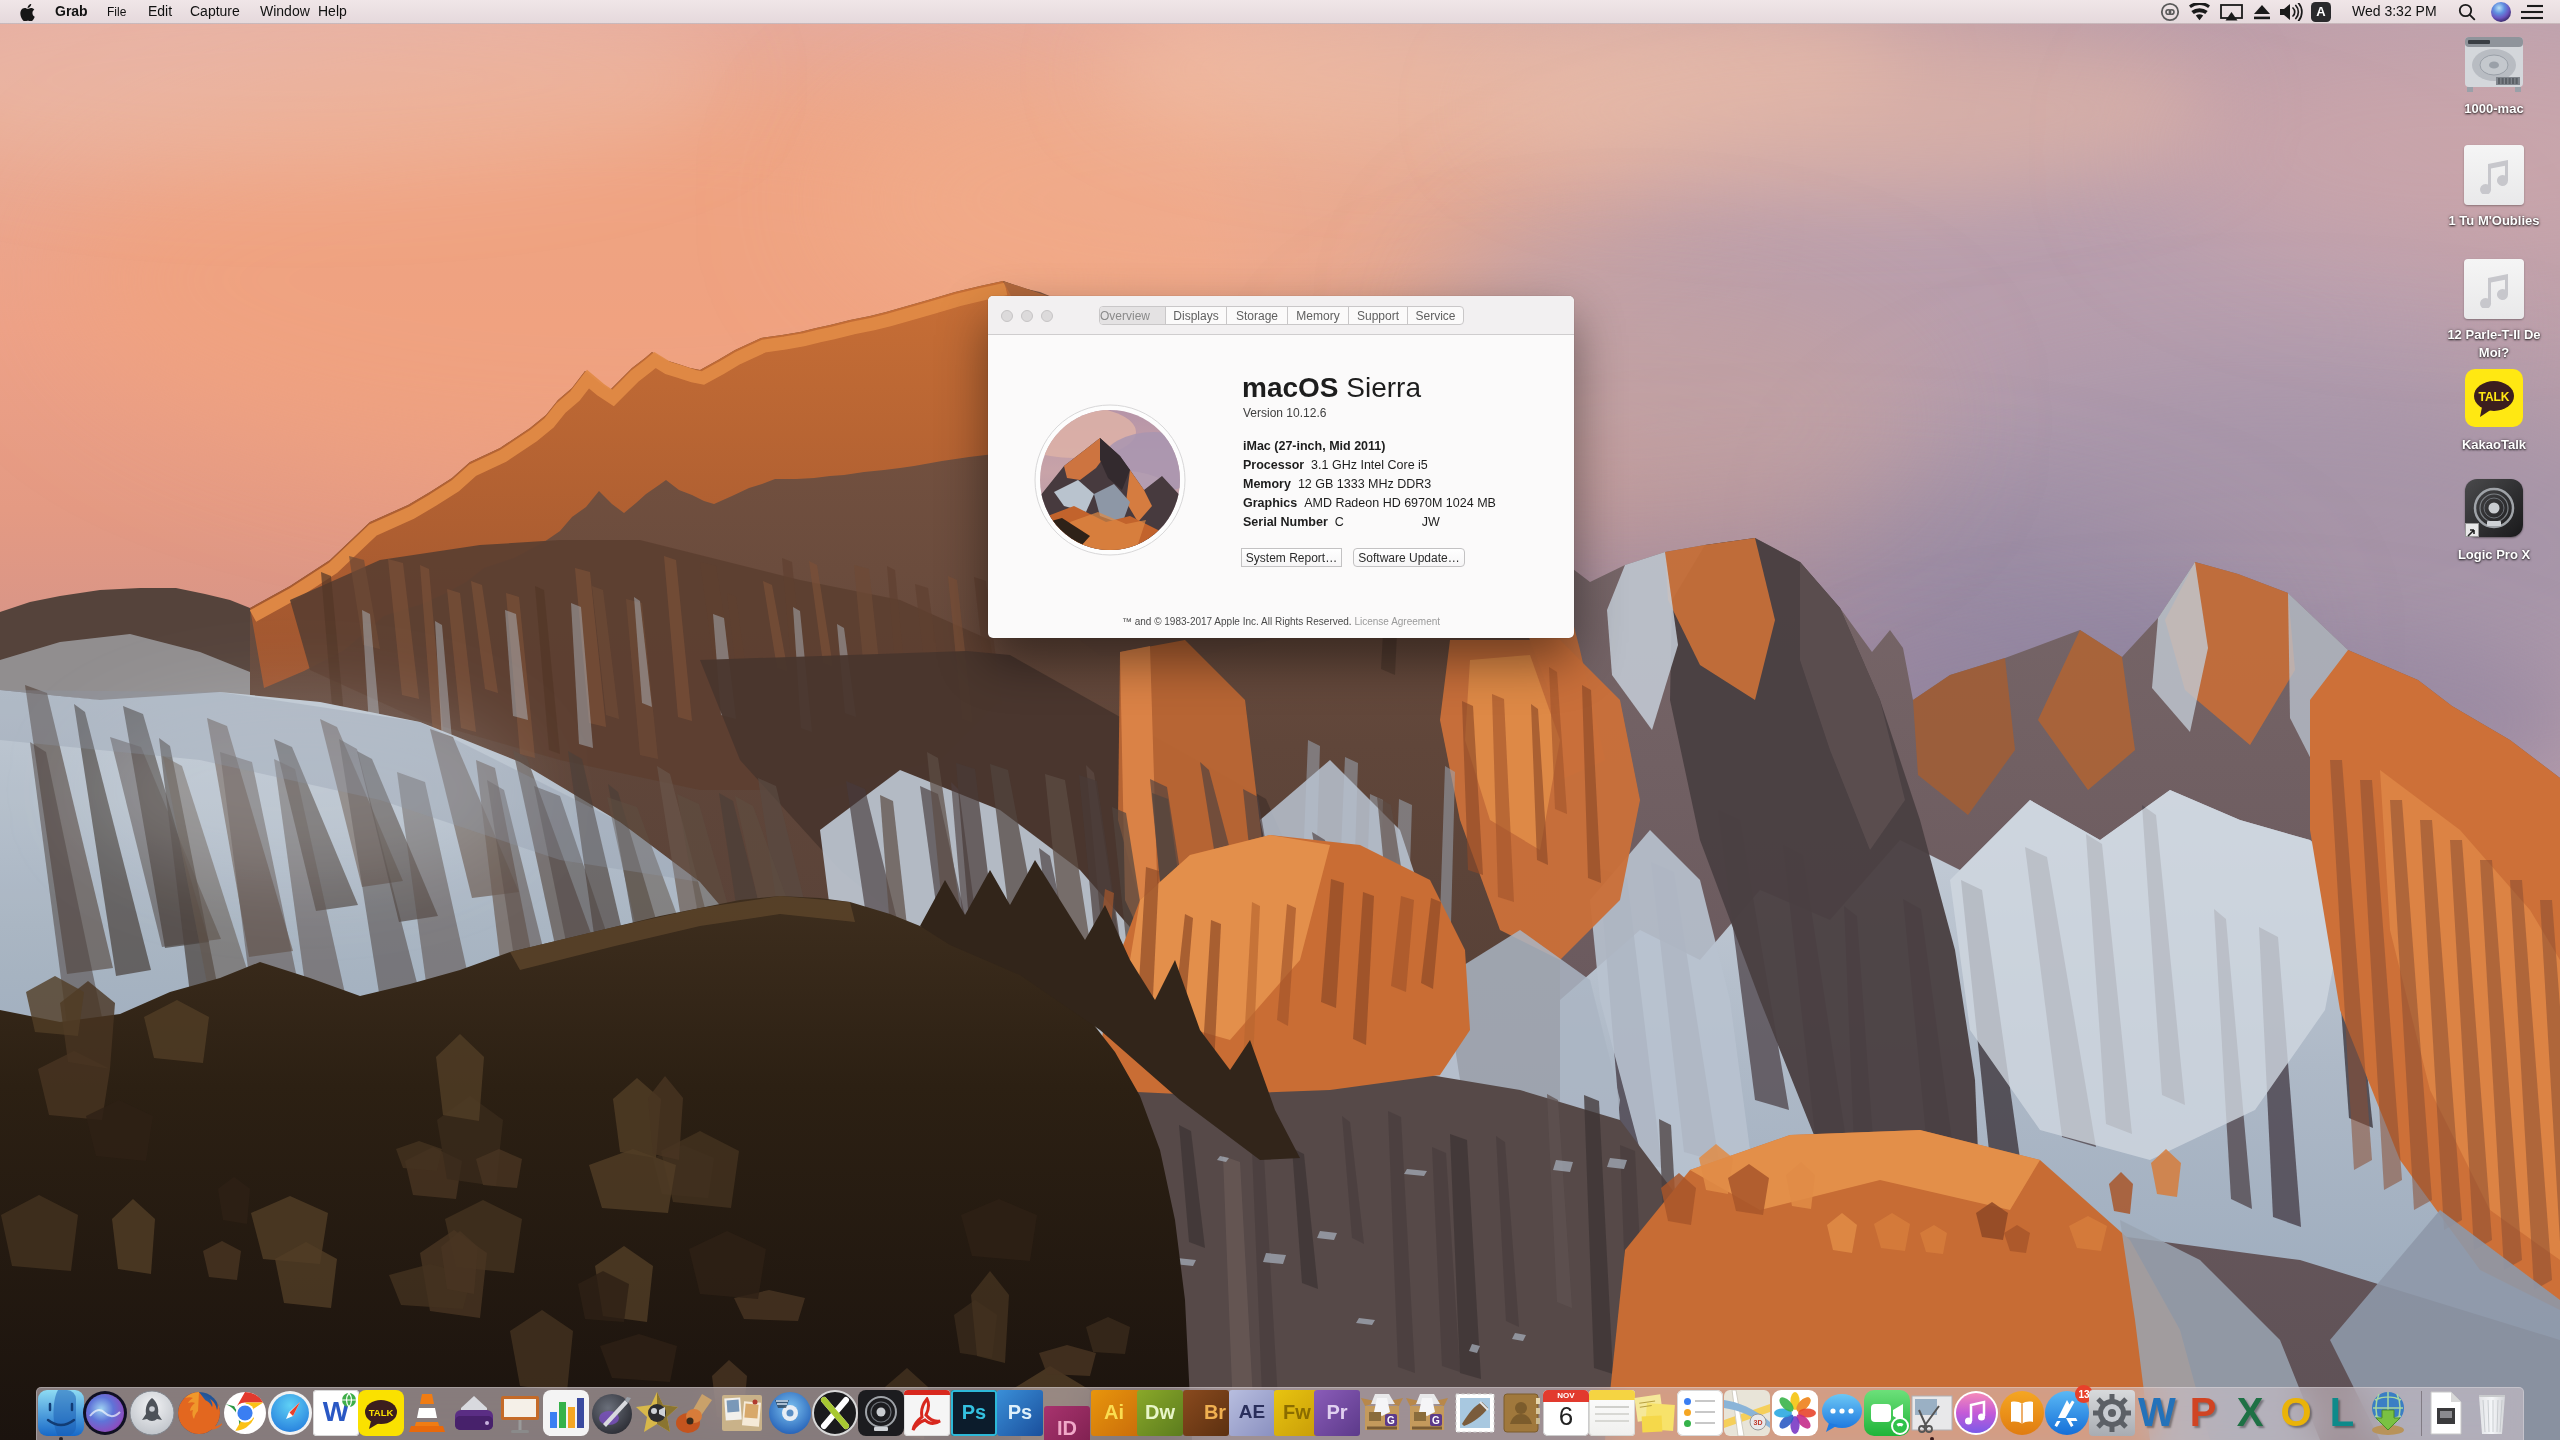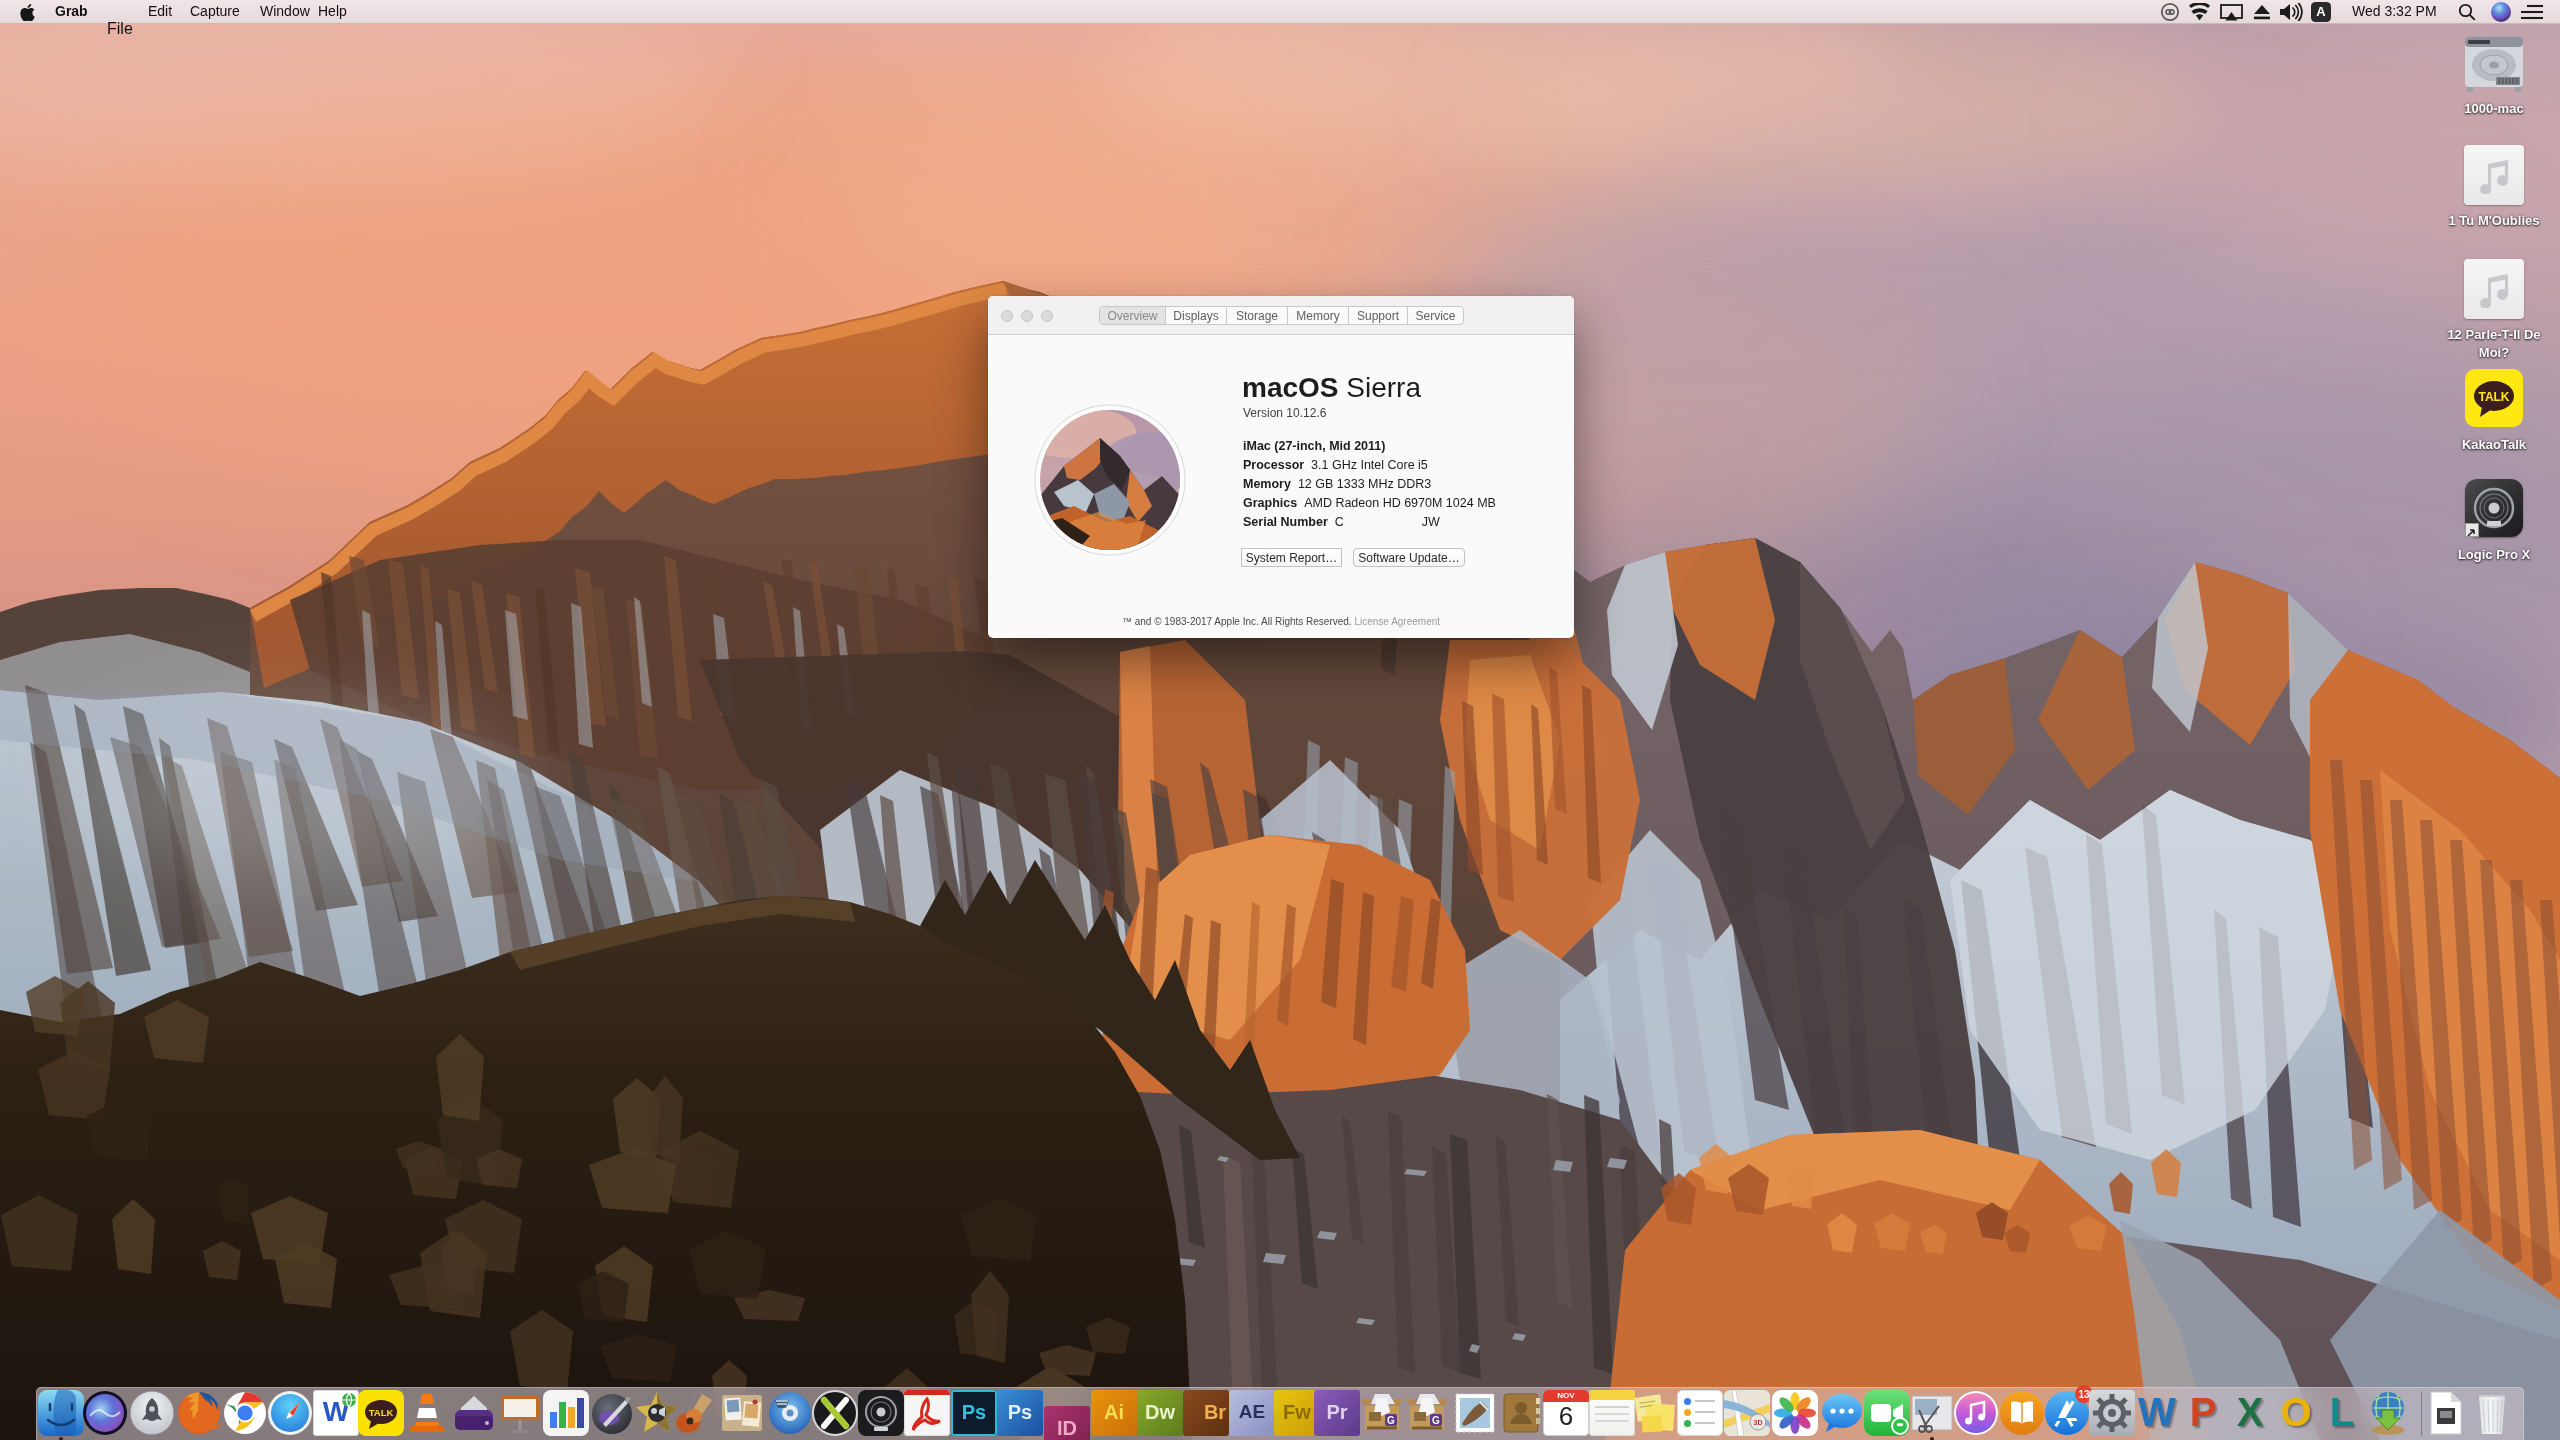--- a/index.html
+++ b/index.html
@@ -335,21 +335,21 @@
 <path d="M589,1165 L633,1149 L676,1165 L668,1213 L602,1208 Z" fill="#513d26" fill-opacity="0.8"></path>
 <path d="M510,952 L610,928 L700,908 L780,896 L850,902 L855,922 L780,914 L700,926 L615,946 L520,970 Z" fill="#5d452a" fill-opacity="0.8"></path>
 </svg>
 
 <div class="abs" style="left:0;top:0;width:2560px;height:24px;background:linear-gradient(#f0e6e8,#e5d9dc);border-bottom:1px solid rgba(130,100,105,0.35);z-index:50;">
   <svg class="abs" style="left:20px;top:4px" width="15" height="17" viewBox="0 0 15 17">
     <path fill="#161616" d="M12.4 9.0c0-2.2 1.8-3.2 1.9-3.3-1.0-1.5-2.6-1.7-3.2-1.7-1.4-.1-2.7.8-3.4.8-.7 0-1.8-.8-2.9-.8-1.5 0-2.9.9-3.7 2.2-1.6 2.7-.4 6.8 1.1 9 .7 1.1 1.6 2.3 2.8 2.2 1.1 0 1.5-.7 2.9-.7 1.3 0 1.7.7 2.9.7 1.2 0 2-1.1 2.7-2.2.9-1.2 1.2-2.4 1.2-2.5 0 0-2.3-.9-2.3-3.7z"></path>
     <path fill="#161616" d="M10.2 2.6c.6-.8 1.1-1.8 1.0-2.6-.9 0-2.0.6-2.6 1.4-.6.7-1.1 1.8-1.0 2.6 1.0.1 2.0-.5 2.6-1.4z"></path>
   </svg>
   <span class="abs" style="left:55px;top:3px;font-size:14px;font-weight:bold;color:#111">Grab</span>
-  <span class="abs" style="left:107px;top:20px;font-size:16px;color:#111">File</span>
+  <span class="abs" style="left:107px;top:5px;font-size:12px;color:#111">File</span>
   <span class="abs" style="left:148px;top:3px;font-size:14px;color:#111">Edit</span>
   <span class="abs" style="left:190px;top:3px;font-size:14px;color:#111">Capture</span>
   <span class="abs" style="left:260px;top:3px;font-size:14px;color:#111">Window</span>
   <span class="abs" style="left:318px;top:3px;font-size:14px;color:#111">Help</span>
 
   <svg class="abs" style="left:2159px;top:1px" width="22" height="22" viewBox="0 0 22 22">
     <circle cx="11" cy="11" r="8.2" fill="none" stroke="#5a5a5a" stroke-width="1.8"></circle>
     <path d="M7 11a2.3 2.3 0 0 1 4.6 0a2.3 2.3 0 0 1-4.6 0M10.4 11a2.3 2.3 0 0 1 4.6 0a2.3 2.3 0 0 1-4.6 0" fill="none" stroke="#5a5a5a" stroke-width="1.6"></path>
   </svg>
   <svg class="abs" style="left:2189px;top:3px" width="21" height="18" viewBox="0 0 21 18">
@@ -451,21 +451,21 @@
       </div>
 </div>
 
 <div class="abs" style="left:988px;top:296px;width:586px;height:342px;z-index:60;border-radius:5px;
      box-shadow:0 22px 50px rgba(0,0,0,0.45), 0 0 1px rgba(0,0,0,0.4);background:#fbfafa;">
   <div class="abs" style="left:0;top:0;width:586px;height:39px;background:#f2f0f1;border-bottom:1px solid #cfcdce;border-radius:5px 5px 0 0;">
     <div class="abs" style="left:13px;top:14px;width:12px;height:12px;border-radius:50%;background:#dcdadb;border:0.5px solid #c6c4c5"></div>
     <div class="abs" style="left:33px;top:14px;width:12px;height:12px;border-radius:50%;background:#dcdadb;border:0.5px solid #c6c4c5"></div>
     <div class="abs" style="left:53px;top:14px;width:12px;height:12px;border-radius:50%;background:#dcdadb;border:0.5px solid #c6c4c5"></div>
     <div class="abs" style="left:111px;top:10px;height:19px;display:flex;border:1px solid #c9c7c8;border-radius:4px;overflow:hidden;background:#fbfafa;">
-      <div style="width:66px;background:#e4e2e3;border-right:1px solid #c9c7c8;font-size:12px;color:#8a8a8a;text-align:center;line-height:18px;">Overview</div>
+      <div style="width:66px;background:#e4e2e3;border-right:1px solid #c9c7c8;font-size:12px;color:#8a8a8a;text-align:left;line-height:18px;">Overview</div>
       <div style="width:61px;border-right:1px solid #c9c7c8;font-size:12px;color:#606060;text-align:center;line-height:18px;">Displays</div>
       <div style="width:61px;border-right:1px solid #c9c7c8;font-size:12px;color:#606060;text-align:center;line-height:18px;">Storage</div>
       <div style="width:61px;border-right:1px solid #c9c7c8;font-size:12px;color:#606060;text-align:center;line-height:18px;">Memory</div>
       <div style="width:59px;border-right:1px solid #c9c7c8;font-size:12px;color:#606060;text-align:center;line-height:18px;">Support</div>
       <div style="width:55px;font-size:12px;color:#606060;text-align:center;line-height:18px;">Service</div>
     </div>
   </div>
 
   <svg class="abs" style="left:46px;top:108px" width="152" height="152" viewBox="0 0 152 152">
     <defs>

